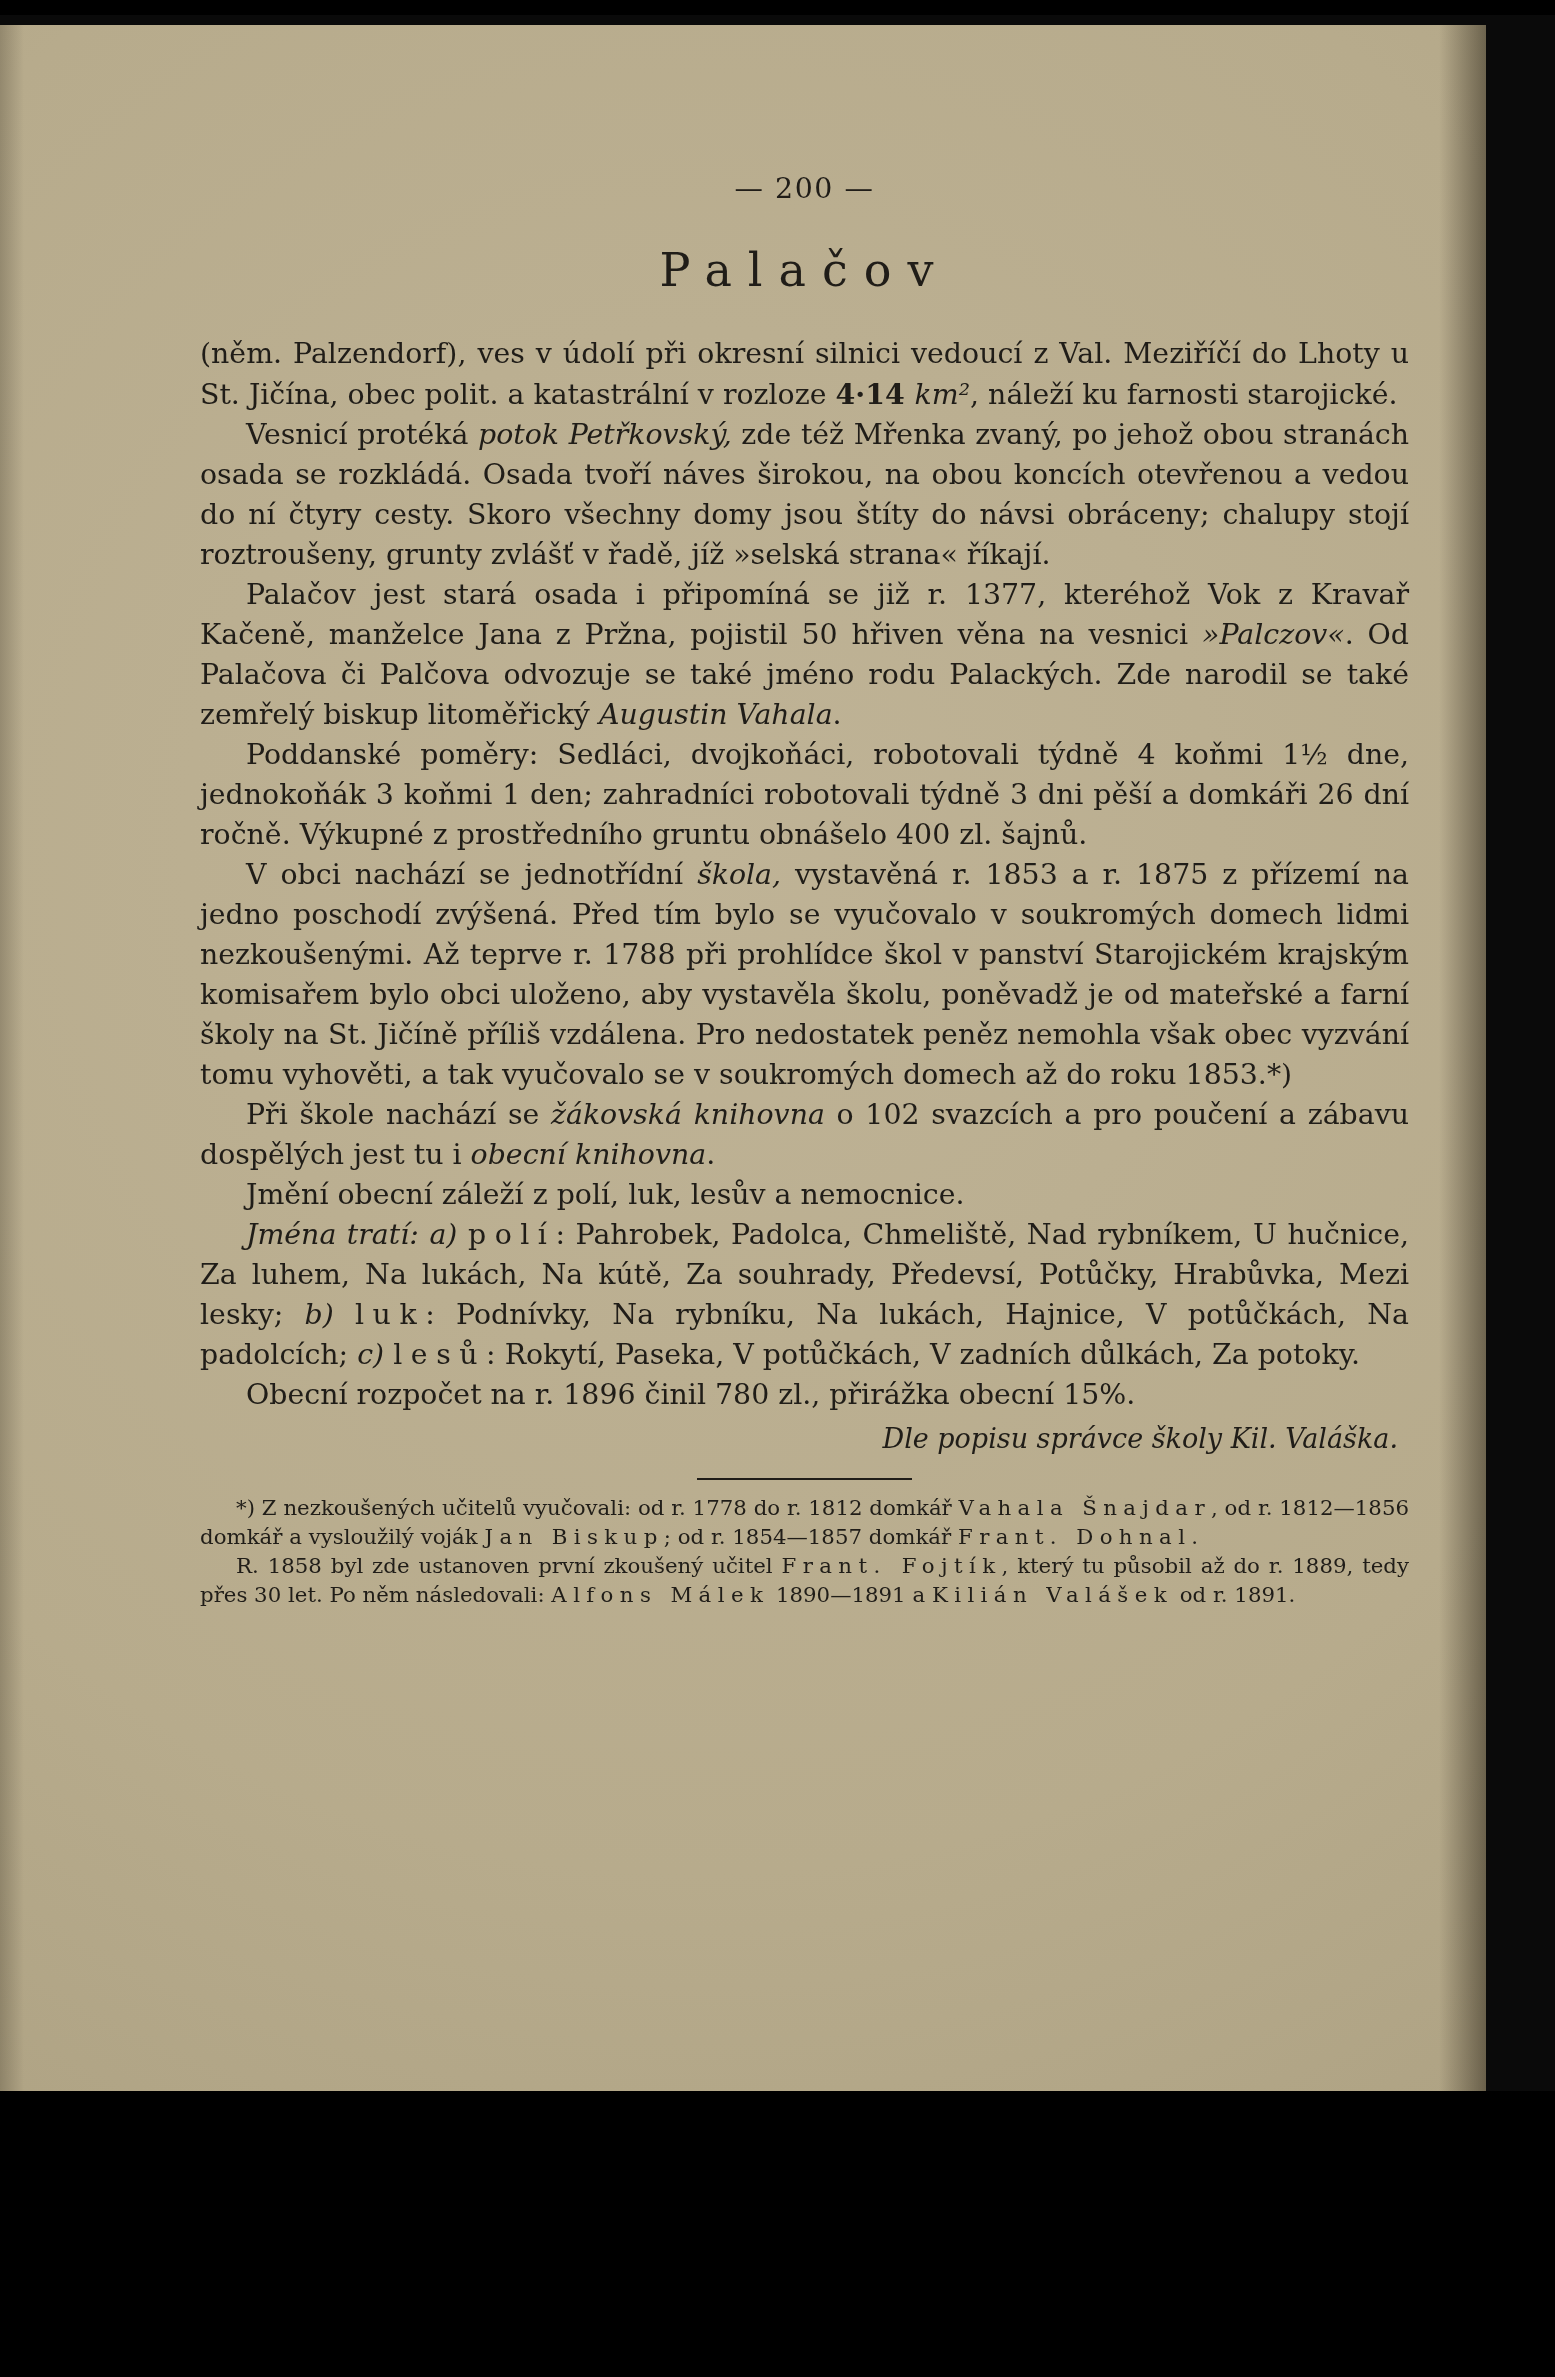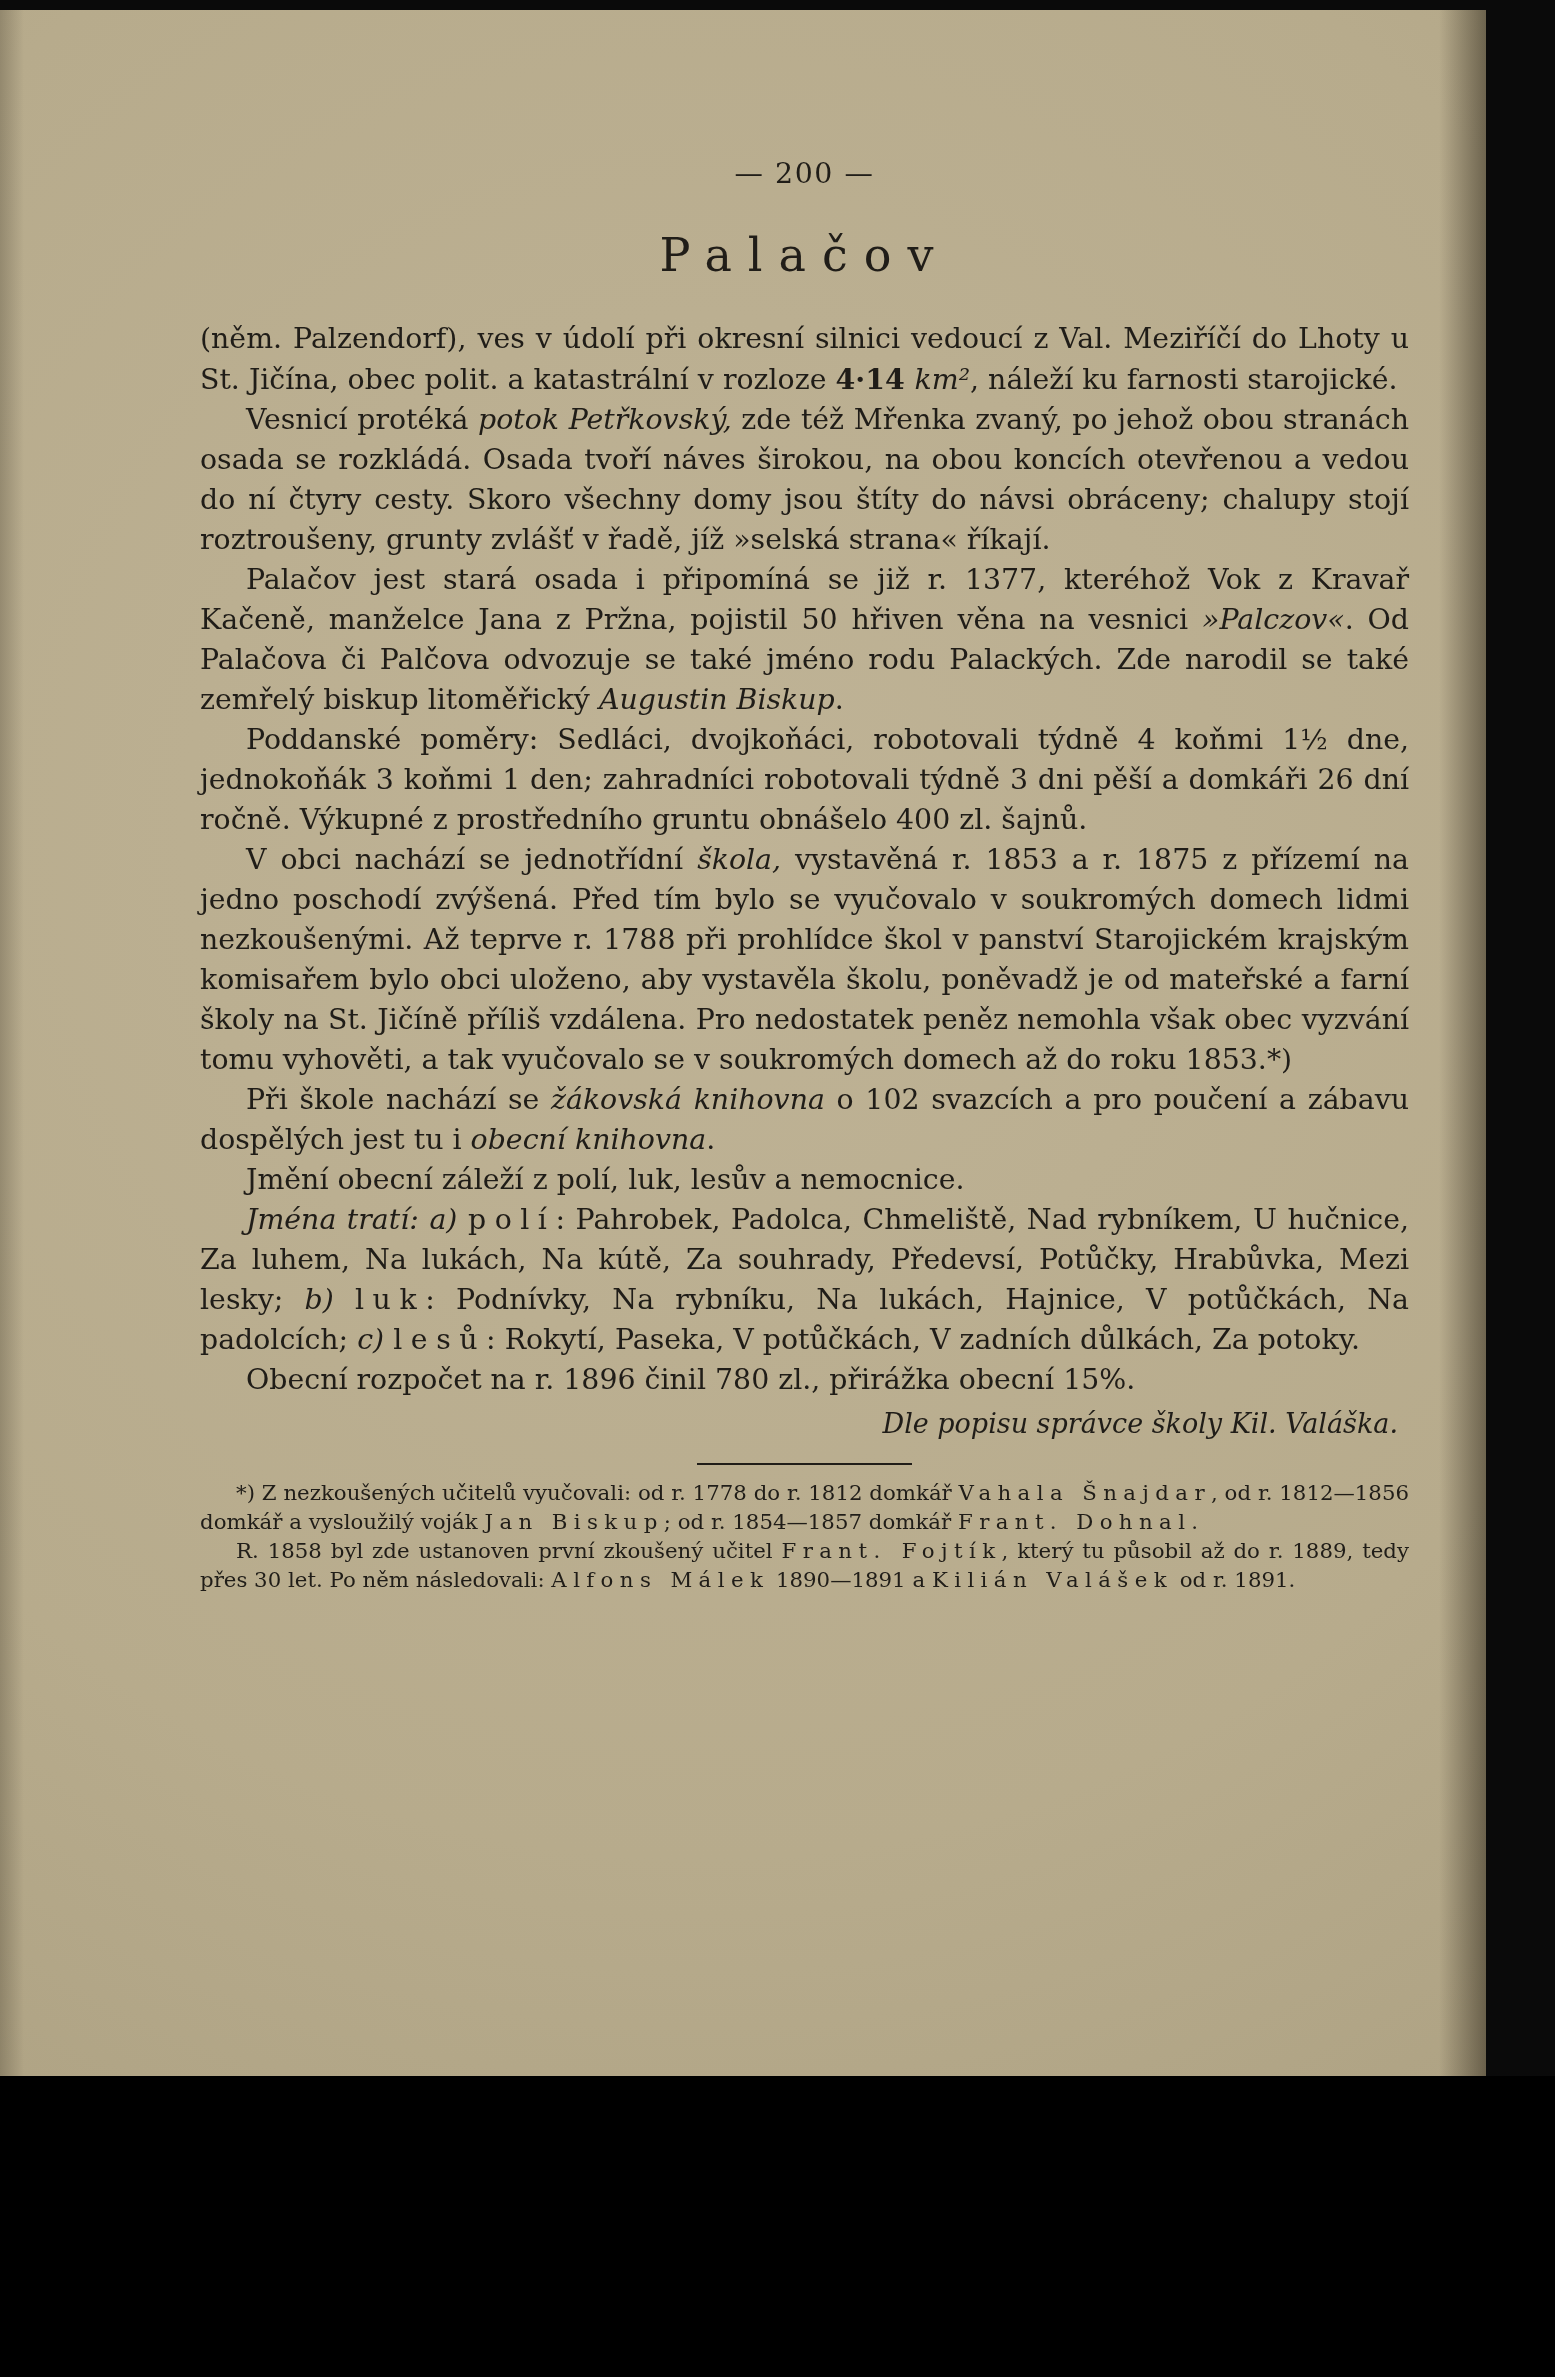--- a/index.html
+++ b/index.html
@@ -8,20 +8,21 @@
     width: 1556px;
     height: 2076px;
     overflow: hidden;
     background:
       radial-gradient(ellipse 120% 90% at 45% 40%,
         var(--paper-light, #bfb396) 0%,
         var(--paper, #b7ab8c) 55%,
         var(--paper-dark, #a89c7d) 100%);
     font-family: "DejaVu Serif", "Liberation Serif", serif;
     color: var(--ink, #201d18);
+    margin-top: 15px;
   }
   .edge-top {
     position: absolute; top: 0; left: 0; right: 0; height: 10.3px;
     background: var(--edge, #0a0a0a);
   }
   .edge-right {
     position: absolute; top: 0; right: 0; width: 70px; height: 100%;
     background: var(--edge, #0a0a0a);
   }
   .edge-right-shadow {
@@ -98,21 +99,21 @@
   <div class="edge-right"></div>
   <div class="edge-top"></div>
 
   <div class="content">
     <div class="page-number">— 200 —</div>
     <h1 class="title">Palačov</h1>
 
     <div class="body-text">
         <p class="noindent"><span>(něm. Palzendorf), ves v údolí při okresní silnici vedoucí z Val. Meziříčí do Lhoty u St. Jičína, obec polit. a katastrální v rozloze </span><span class="bold">4·14 </span><span class="bolditalic">km²</span><span>, náleží ku farnosti starojické.</span></p>
         <p><span>Vesnicí protéká </span><span class="bolditalic">potok Petřkovský,</span><span> zde též Mřenka zvaný, po jehož obou stranách osada se rozkládá. Osada tvoří náves širokou, na obou koncích otevřenou a vedou do ní čtyry cesty. Skoro všechny domy jsou štíty do návsi obráceny; chalupy stojí roztroušeny, grunty zvlášť v řadě, jíž »selská strana« říkají.</span></p>
-        <p><span>Palačov jest stará osada i připomíná se již r. 1377, kteréhož Vok z Kravař Kačeně, manželce Jana z Pržna, pojistil 50 hřiven věna na vesnici </span><span class="bolditalic">»Palczov«</span><span>. Od Palačova či Palčova odvozuje se také jméno rodu Palackých. Zde narodil se také zemřelý biskup litoměřický </span><span class="bolditalic">Augustin Biskup</span><span>.</span></p>
+        <p><span>Palačov jest stará osada i připomíná se již r. 1377, kteréhož Vok z Kravař Kačeně, manželce Jana z Pržna, pojistil 50 hřiven věna na vesnici </span><span class="bolditalic">»Palczov«</span><span>. Od Palačova či Palčova odvozuje se také jméno rodu Palackých. Zde narodil se také zemřelý biskup litoměřický </span><span class="bolditalic">Augustin Vahala</span><span>.</span></p>
         <p><span>Poddanské poměry: Sedláci, dvojkoňáci, robotovali týdně 4 koňmi 1½ dne, jednokoňák 3 koňmi 1 den; zahradníci robotovali týdně 3 dni pěší a domkáři 26 dní ročně. Výkupné z prostředního gruntu obnášelo 400 zl. šajnů.</span></p>
         <p><span>V obci nachází se jednotřídní </span><span class="bolditalic">škola,</span><span> vystavěná r. 1853 a r. 1875 z přízemí na jedno poschodí zvýšená. Před tím bylo se vyučovalo v soukromých domech lidmi nezkoušenými. Až teprve r. 1788 při prohlídce škol v panství Starojickém krajským komisařem bylo obci uloženo, aby vystavěla školu, poněvadž je od mateřské a farní školy na St. Jičíně příliš vzdálena. Pro nedostatek peněz nemohla však obec vyzvání tomu vyhověti, a tak vyučovalo se v soukromých domech až do roku 1853.*)</span></p>
         <p><span>Při škole nachází se </span><span class="bolditalic">žákovská knihovna</span><span> o 102 svazcích a pro poučení a zábavu dospělých jest tu i </span><span class="bolditalic">obecní knihovna</span><span>.</span></p>
         <p><span>Jmění obecní záleží z polí, luk, lesův a nemocnice.</span></p>
         <p><span class="bolditalic">Jména tratí: </span><span class="italic">a) </span><span class="spaced">polí</span><span>: Pahrobek, Padolca, Chmeliště, Nad rybníkem, U hučnice, Za luhem, Na lukách, Na kútě, Za souhrady, Předevsí, Potůčky, Hrabůvka, Mezi lesky; </span><span class="italic">b) </span><span class="spaced">luk</span><span>: Podnívky, Na rybníku, Na lukách, Hajnice, V potůčkách, Na padolcích; </span><span class="italic">c) </span><span class="spaced">lesů</span><span>: Rokytí, Paseka, V potůčkách, V zadních důlkách, Za potoky.</span></p>
         <p><span>Obecní rozpočet na r. 1896 činil 780 zl., přirážka obecní 15%.</span></p>
       </div>
 
     <div class="attribution">Dle popisu správce školy Kil. Valáška.</div>
 

